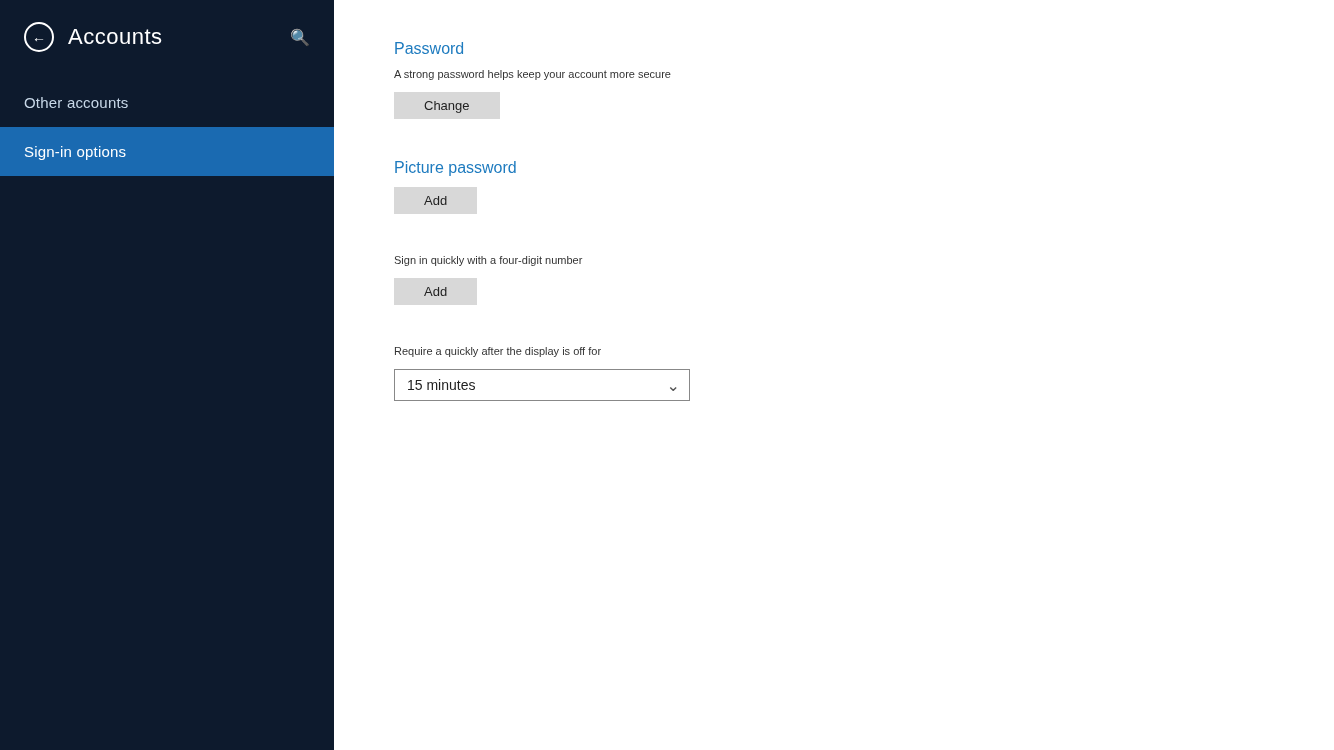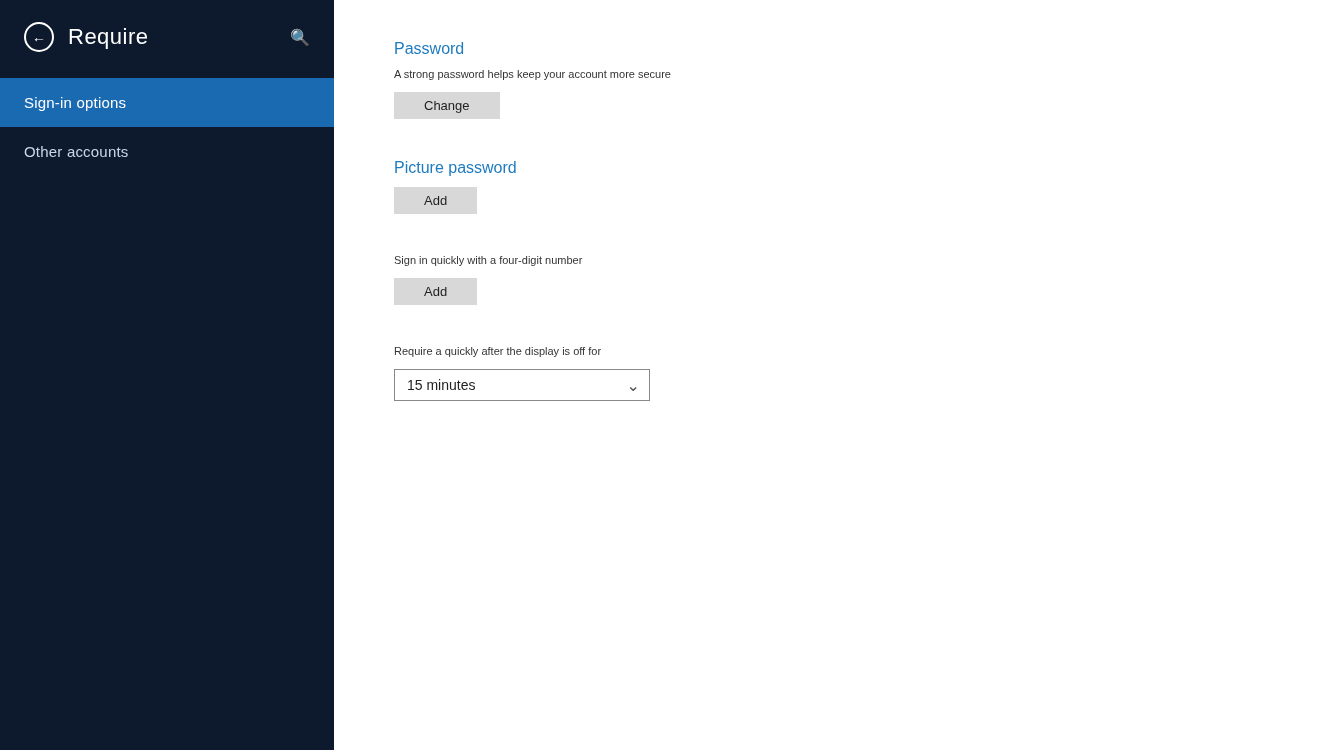--- a/index.html
+++ b/index.html
@@ -134,21 +134,21 @@
     }
 
     select.dropdown {
       appearance: none;
       -webkit-appearance: none;
       background-color: #fff;
       border: 1px solid #888;
       padding: 7px 40px 7px 12px;
       font-size: 14px;
       color: #222;
-      width: 256px;
+      width: 296px;
       cursor: pointer;
       font-family: 'Segoe UI', sans-serif;
     }
 
     .dropdown-arrow {
       position: absolute;
       right: 10px;
       top: 50%;
       transform: translateY(-50%);
       pointer-events: none;
@@ -158,28 +158,28 @@
   </style>
 </head>
 <body>
 
 <div class="sidebar">
   <div class="sidebar-header">
     <div class="sidebar-header-left">
       <div class="back-button">
         <span class="back-arrow">←</span>
       </div>
-      <span class="sidebar-title">Require</span>
+      <span class="sidebar-title">Accounts</span>
     </div>
     <span class="search-icon-btn">🔍</span>
   </div>
 
   <nav class="sidebar-nav">
+    <div class="nav-item">Other accounts</div>
     <div class="nav-item active">Sign-in options</div>
-    <div class="nav-item">Other accounts</div>
   </nav>
 </div>
 
 <div class="main-content">
 
   <div class="section">
     <div class="section-title">Password</div>
     <div class="section-description">A strong password helps keep your account more secure</div>
     <button class="btn">Change</button>
   </div>

